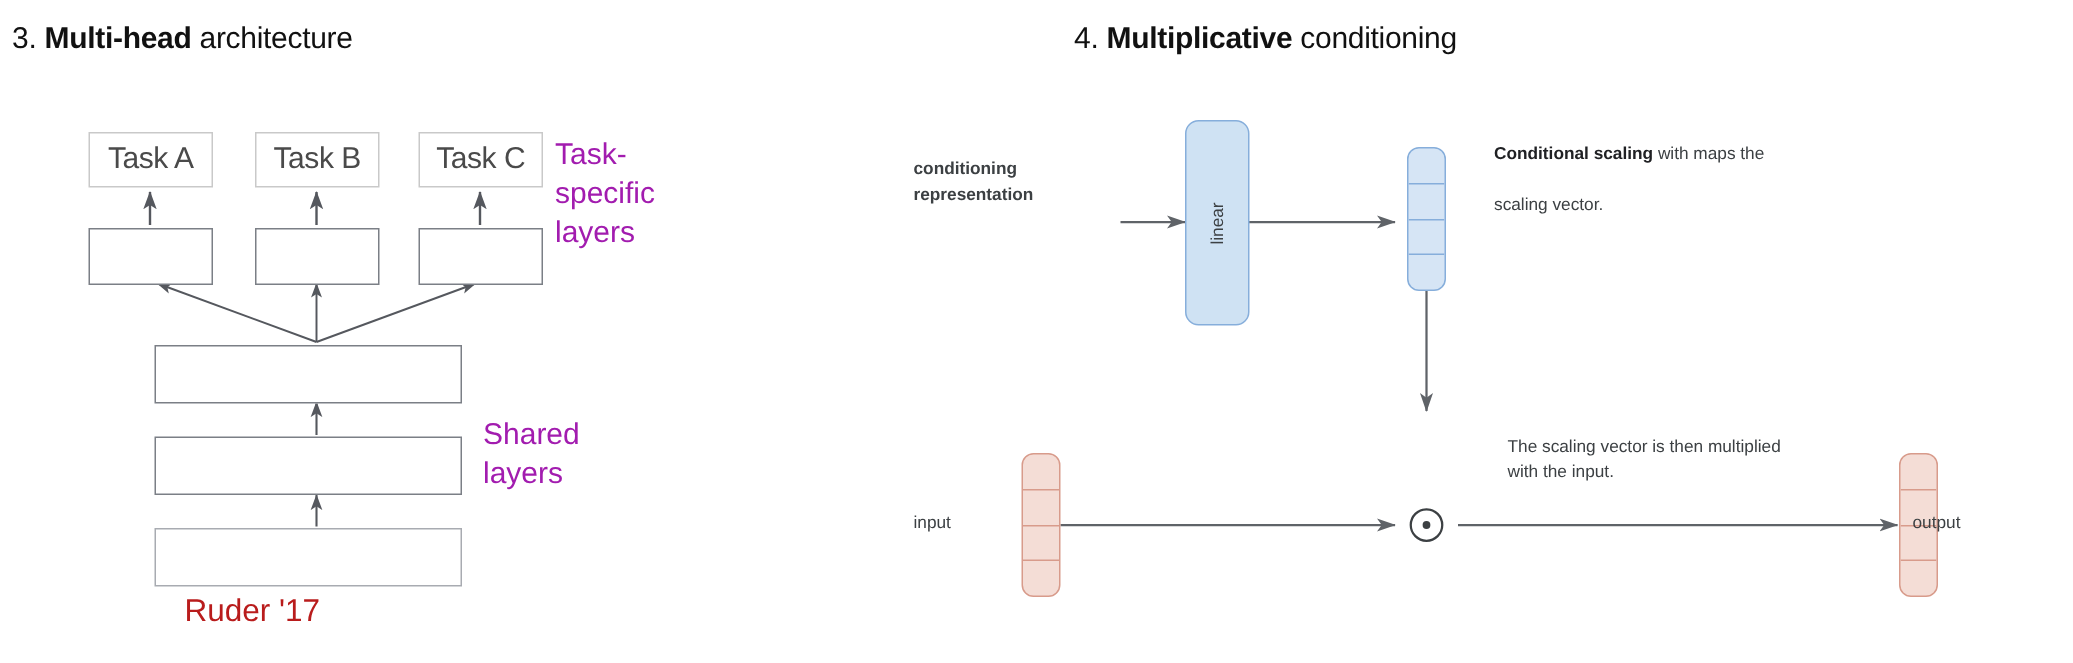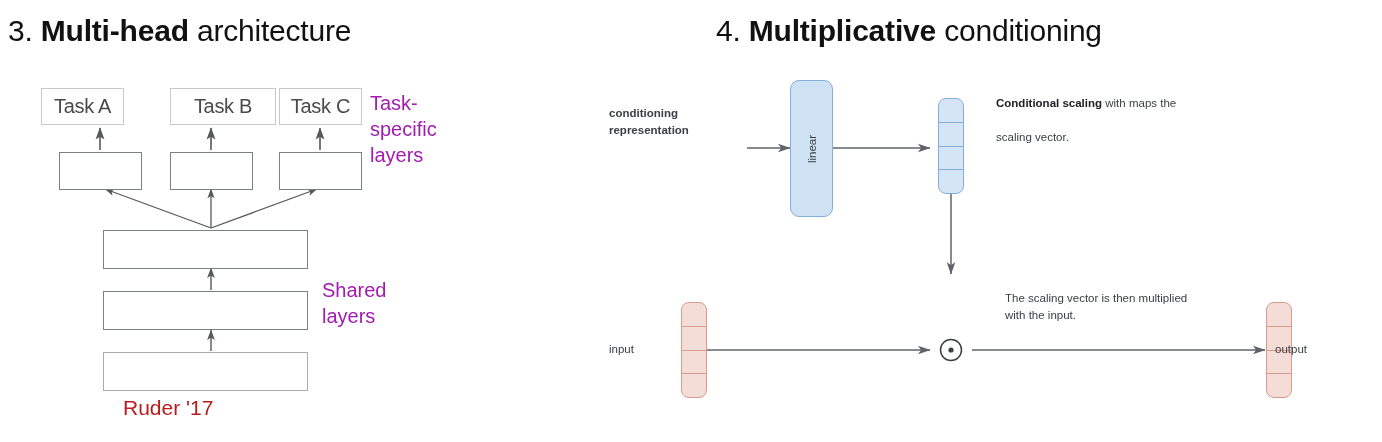--- a/index.html
+++ b/index.html
@@ -12,21 +12,21 @@
     height: 442px;
     position: relative;
     overflow: hidden;
     font-family: "Liberation Sans", sans-serif;
     color: #000;
   }
 
   
   .slide-title {
     position: absolute;
-    font-size: 30px;
+    font-size: 20px;
     line-height: 1;
     white-space: nowrap;
     color: #111111;
     letter-spacing: -0.2px;
   }
   .slide-title .num { font-weight: 400; }
   .slide-title .strong { font-weight: 700; }
   .slide-title .light { font-weight: 400; }
 
   #title-left  { left: 8px;   top: 16px; }
@@ -180,24 +180,24 @@
     <line x1="320" y1="150" x2="320" y2="128" stroke="#55585e" stroke-width="1.6" marker-end="url(#mh-arrow)"></line>
 
     <line x1="211" y1="228" x2="105" y2="189" stroke="#55585e" stroke-width="1.3" marker-end="url(#mh-arrow)"></line>
     <line x1="211" y1="228" x2="211" y2="189" stroke="#55585e" stroke-width="1.3" marker-end="url(#mh-arrow)"></line>
     <line x1="211" y1="228" x2="317" y2="189" stroke="#55585e" stroke-width="1.3" marker-end="url(#mh-arrow)"></line>
 
     <line x1="211" y1="290" x2="211" y2="268" stroke="#55585e" stroke-width="1.4" marker-end="url(#mh-arrow)"></line>
     <line x1="211" y1="351" x2="211" y2="330" stroke="#55585e" stroke-width="1.4" marker-end="url(#mh-arrow)"></line>
   </svg>
 
-  <div class="mh-box task-box" style="left:41px; top:88px; width:83px; height:37px;">
+  <div class="mh-box task-box" style="left:59px; top:88px; width:83px; height:37px;">
     <span>Task A</span>
   </div>
-  <div class="mh-box task-box" style="left:170px; top:88px; width:106px; height:37px;">
+  <div class="mh-box task-box" style="left:170px; top:88px; width:83px; height:37px;">
     <span>Task B</span>
   </div>
   <div class="mh-box task-box" style="left:279px; top:88px; width:83px; height:37px;">
     <span>Task C</span>
   </div>
 
   <div class="mh-box layer-box" style="left:59px; top:152px; width:83px; height:38px;"></div>
   <div class="mh-box layer-box" style="left:170px; top:152px; width:83px; height:38px;"></div>
   <div class="mh-box layer-box" style="left:279px; top:152px; width:83px; height:38px;"></div>
 

